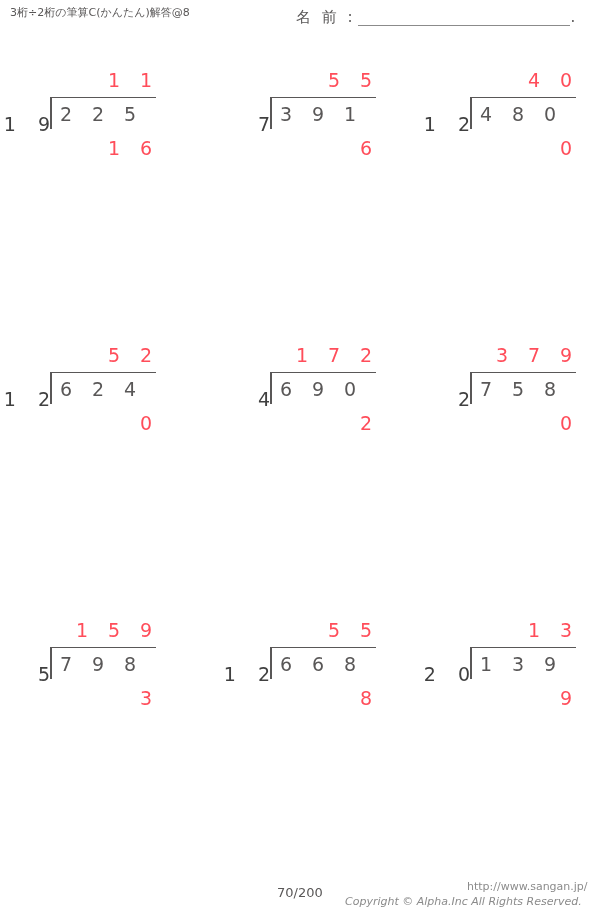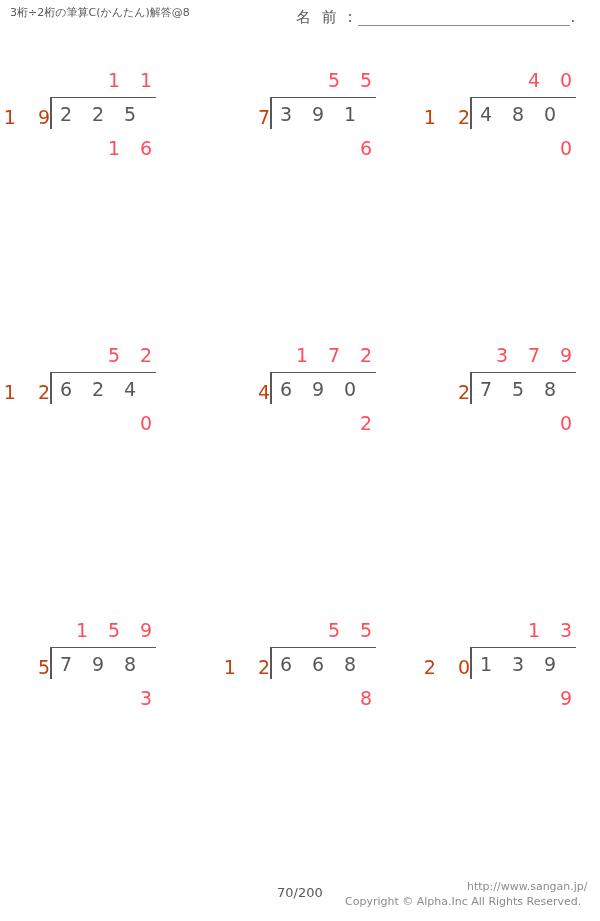--- a/index.html
+++ b/index.html
@@ -72,24 +72,24 @@
     height: 120px;
   }
   .problem.col0 { left: 0px; }
   .problem.col1 { left: 220px; }
   .problem.col2 { left: 420px; }
 
   
   .divisor {
     position: absolute;
     right: 142px;
-    top: 47px;
+    top: 54px;
     font-size: 19px;
     letter-spacing: 8px;
-    color: #c2410c;
+    color: #404040;
     white-space: nowrap;
     text-align: center;
     line-height: 20px;
   }
   
   .bracket {
     position: absolute;
     left: 50px;
     top: 37px;
     width: 106px;
@@ -185,20 +185,21 @@
     white-space: nowrap;
     margin-left: 12px;
   }
   #copyright {
     position: absolute;
     left: 345px;
     top: 15px;
     font-size: 11px;
     color: #8b8b8b;
     white-space: nowrap;
+    font-style: italic;
   }
 </style>
 </head>
 <body>
 
 <div id="worksheet-title">3桁÷2桁の筆算C(かんたん)解答@8</div>
 
 <div id="name-field">
   <span class="name-label">名 前 :</span>
   <span class="name-line"></span>

